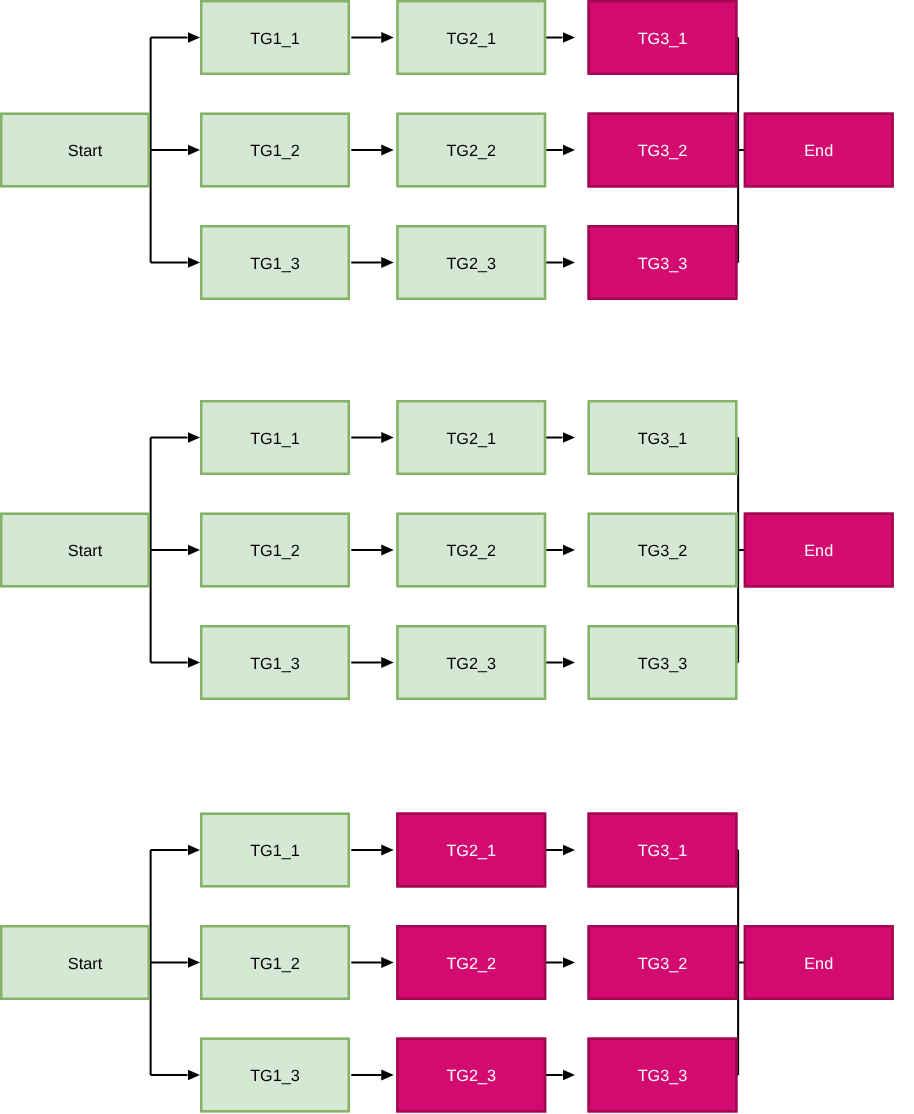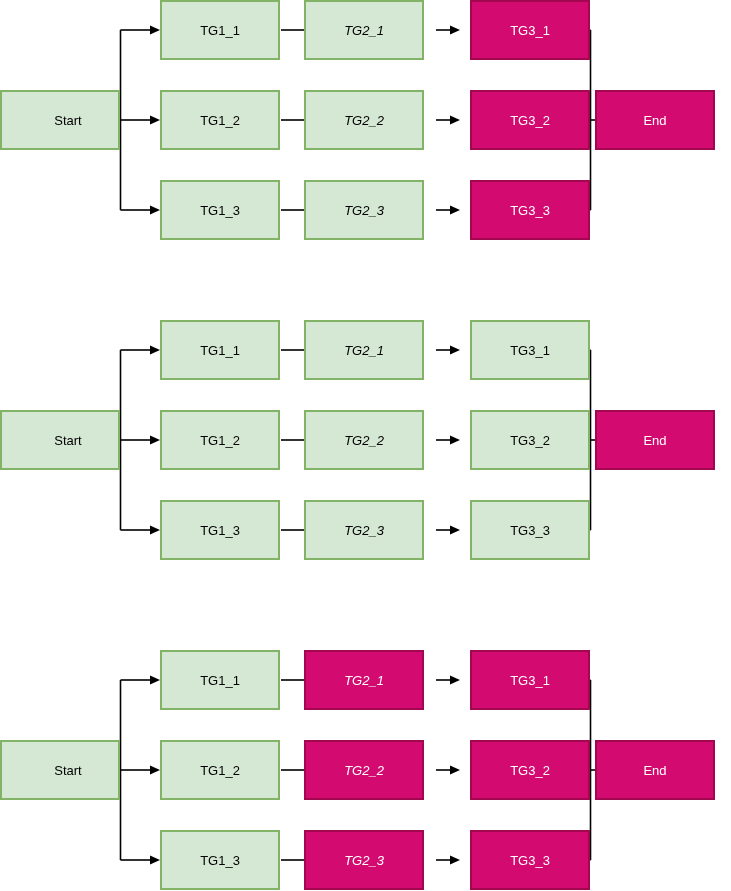--- a/index.html
+++ b/index.html
@@ -53,21 +53,21 @@
     white-space: nowrap;
   }
   .node[data-state="highlighted"] {
     background: var(--highlight-fill, #d30a70);
     border-color: var(--highlight-border, #a2084f);
     color: var(--highlight-text, #ffffff);
   }
   
   .col-start { left: 0; padding-left: 16px; }
   .col-tg1   { left: 160px; }
-  .col-tg2   { left: 304px; font-style: italic; }
+  .col-tg2   { left: 317px; }
   .col-tg3   { left: 470px; }
   .col-end   { left: 595px; }
   .row-1 { top: 0; }
   .row-2 { top: 90px; }
   .row-3 { top: 180px; }
 </style>
 </head>
 <body>
 
 <svg class="arrow-defs" aria-hidden="true">

